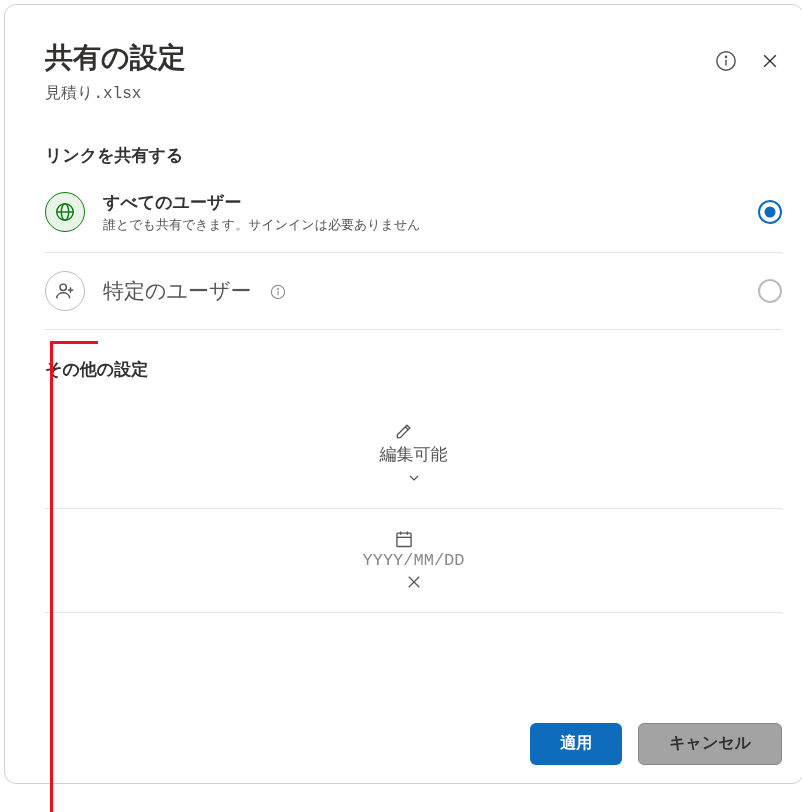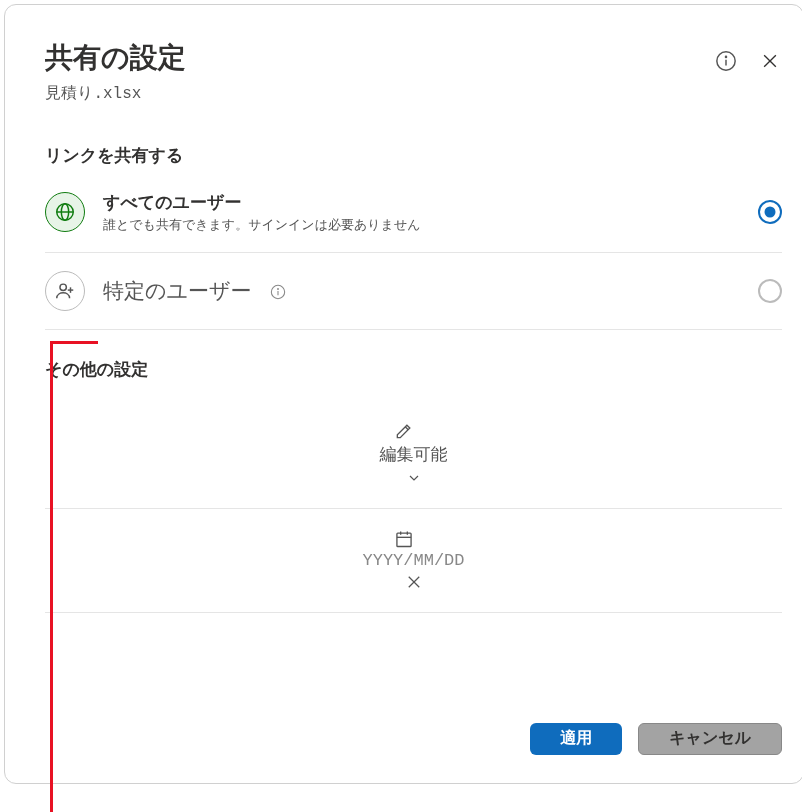--- a/index.html
+++ b/index.html
@@ -161,21 +161,21 @@
     justify-content: center;
     color: #555;
   }
   .footer {
     display: flex;
     justify-content: flex-end;
     gap: 16px;
     margin-top: 110px;
   }
   .btn {
-    height: 32px;
+    height: 42px;
     padding: 0 30px;
     font-size: 16px;
     border-radius: 6px;
     cursor: pointer;
     font-family: inherit;
     display: inline-flex;
     align-items: center;
     justify-content: center;
   }
   .btn-primary {

